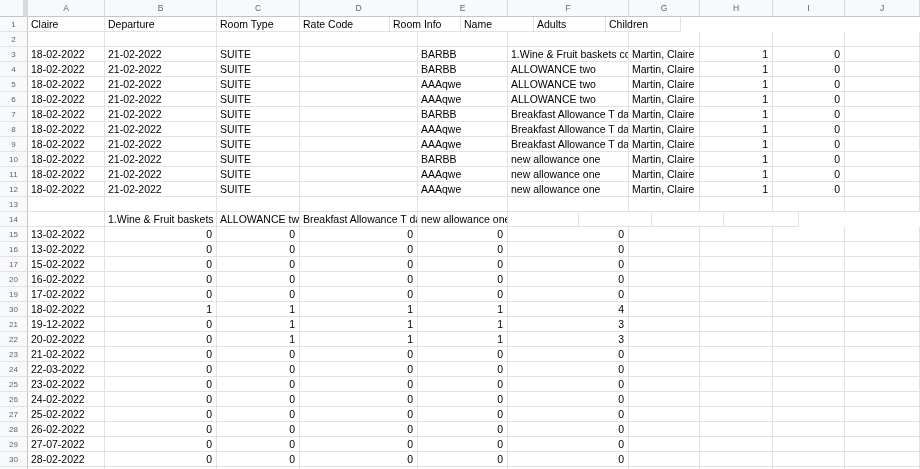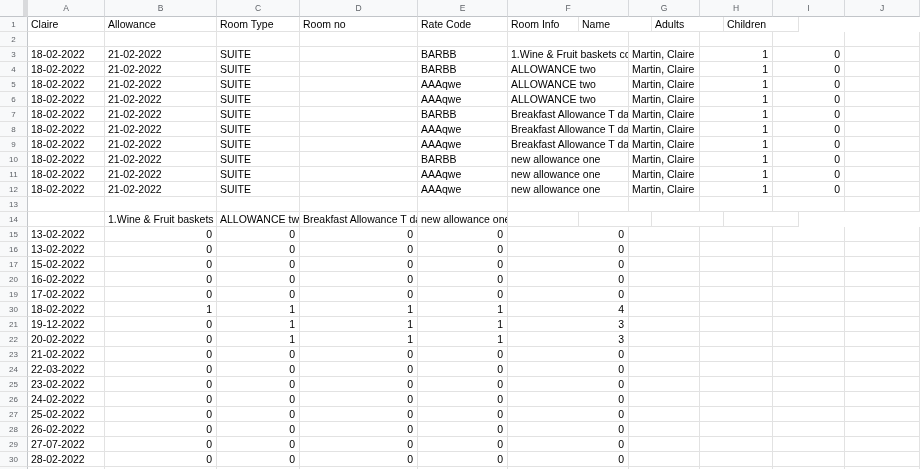--- a/index.html
+++ b/index.html
@@ -90,23 +90,22 @@
         <div class="rowhead">26</div>
         <div class="rowhead">27</div>
         <div class="rowhead">28</div>
         <div class="rowhead">29</div>
         <div class="rowhead">30</div>
         <div class="rowhead"></div>
       </div>
     <div class="grid" id="grid">
         <div class="row">
           <div class="cell" style="width: 77px;">Claire</div>
-          <div class="cell" style="width: 112px;">Allowance</div>
+          <div class="cell" style="width: 112px;">Departure</div>
           <div class="cell" style="width: 83px;">Room Type</div>
-          <div class="cell" style="width: 118px;">Room no</div>
           <div class="cell" style="width: 90px;">Rate Code</div>
           <div class="cell" style="width: 71px;">Room Info</div>
           <div class="cell" style="width: 73px;">Name</div>
           <div class="cell" style="width: 72px;">Adults</div>
           <div class="cell" style="width: 75px;">Children</div>
         </div>
         <div class="row">
           <div class="cell" style="width: 77px;"></div>
           <div class="cell" style="width: 112px;"></div>
           <div class="cell" style="width: 83px;"></div>

